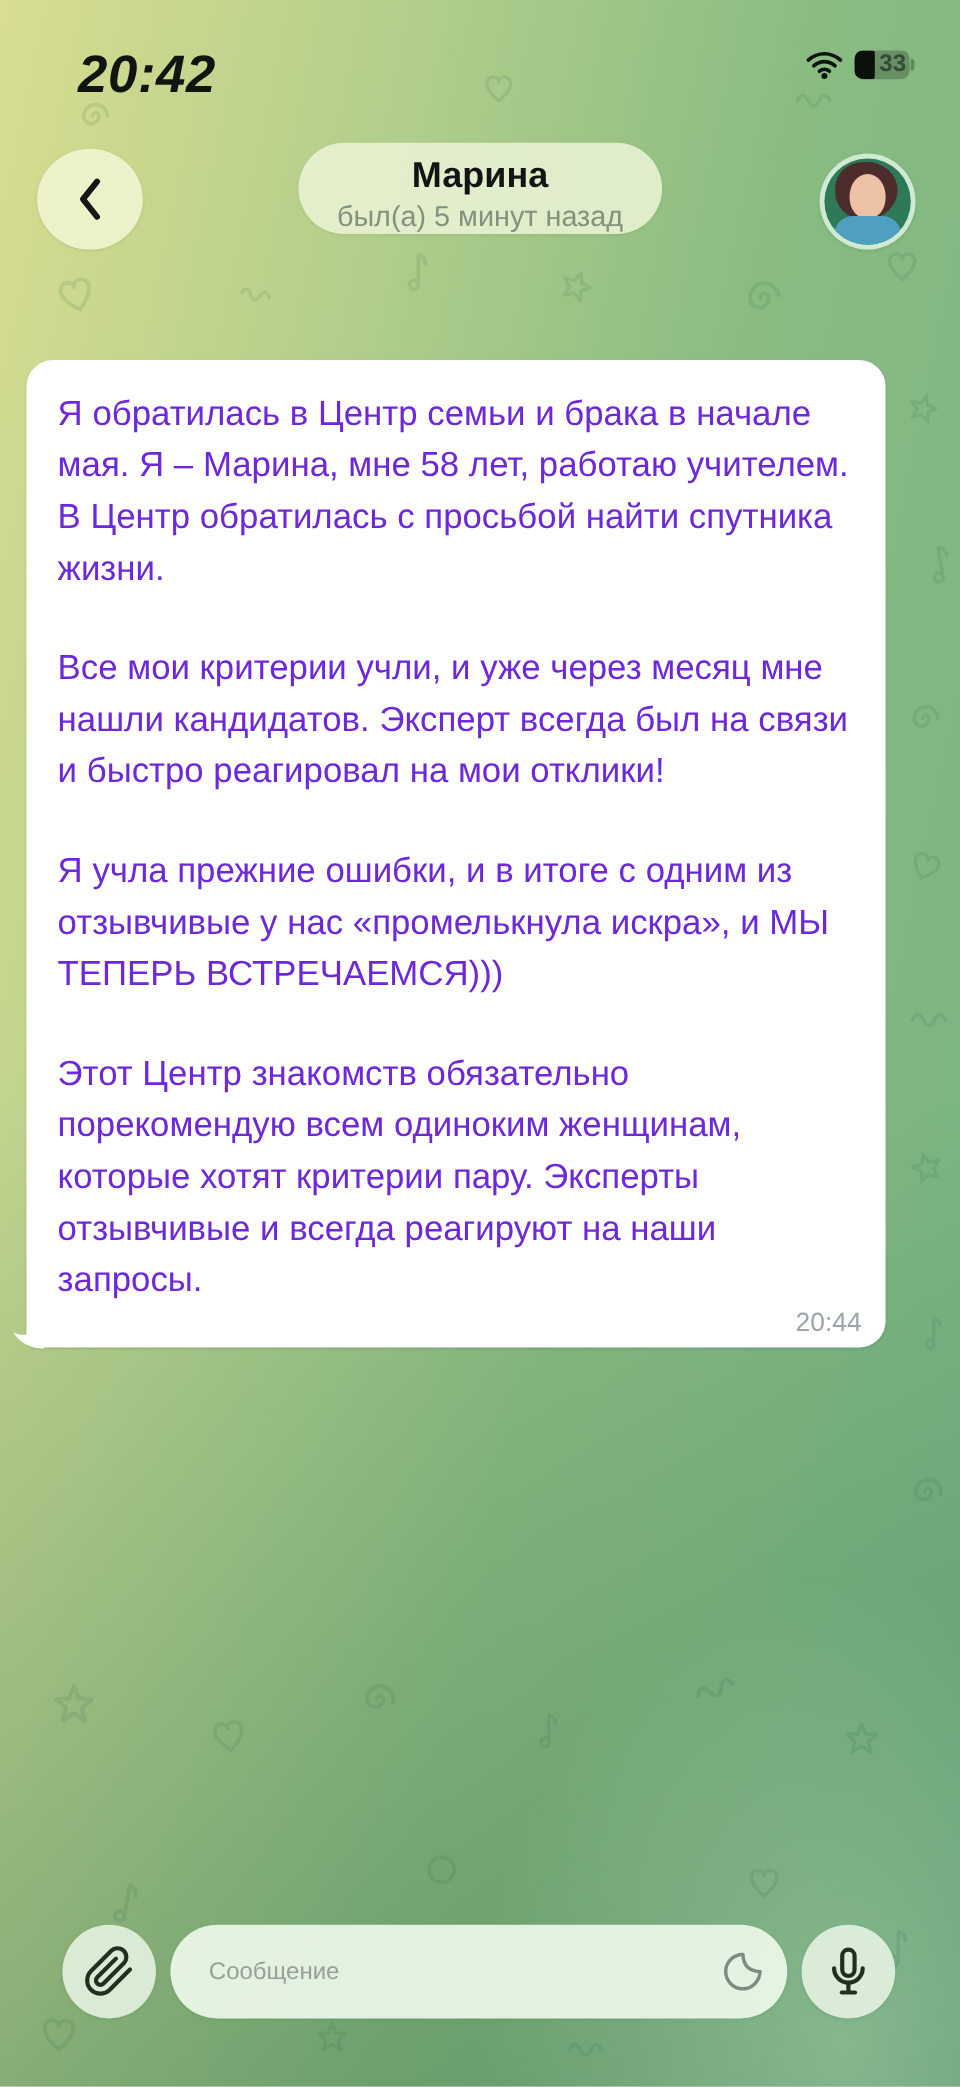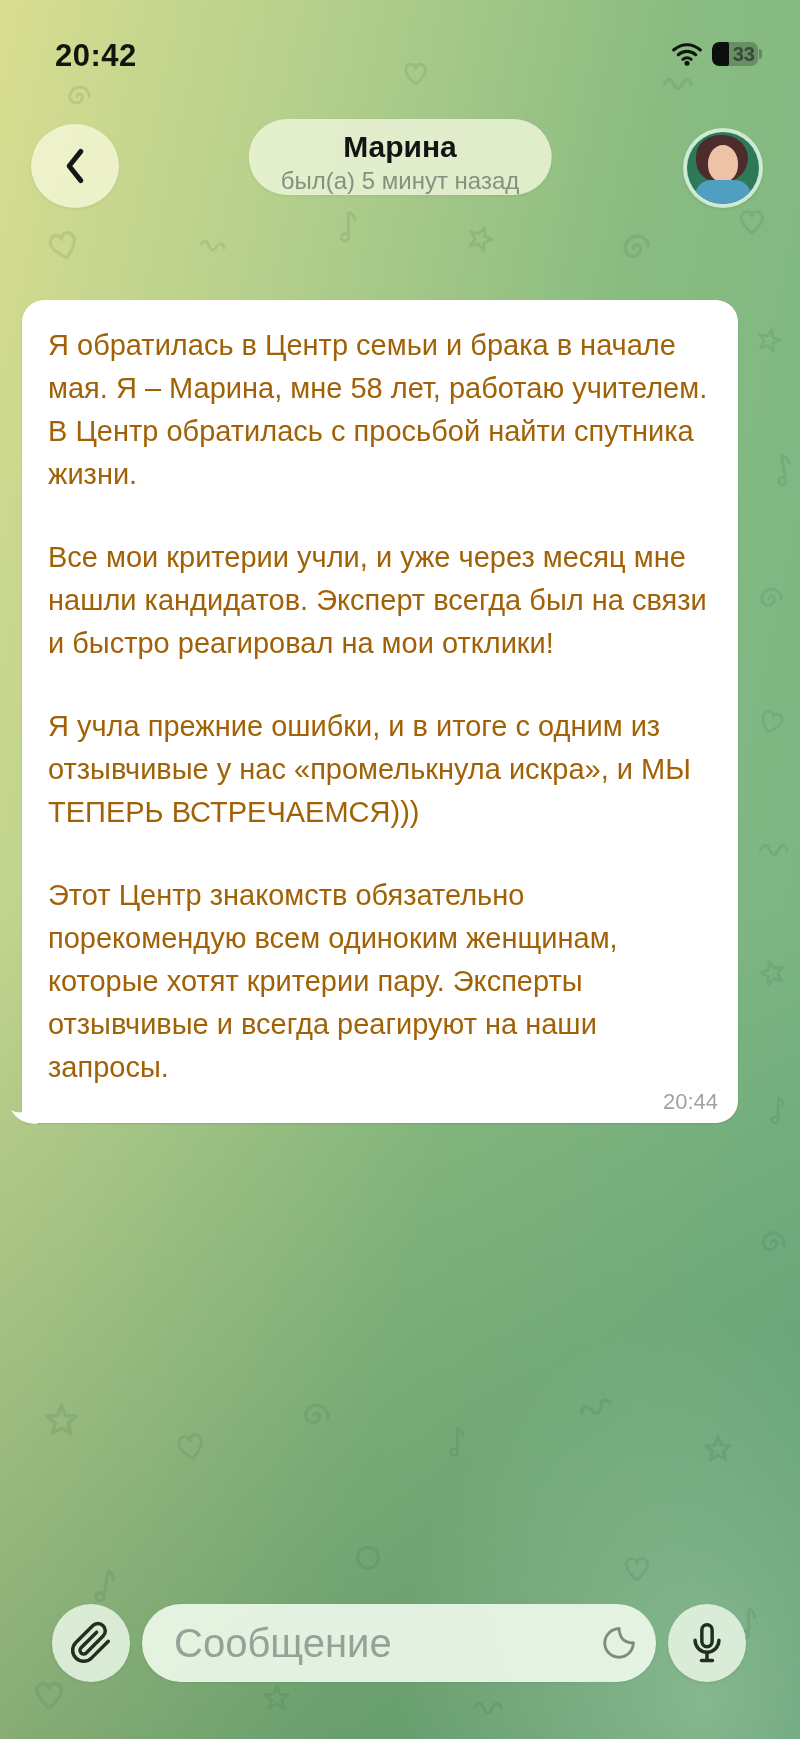--- a/index.html
+++ b/index.html
@@ -12,22 +12,22 @@
       radial-gradient(55% 32% at 88% 98%, rgba(196,228,190,0.38), rgba(196,228,190,0) 70%),
       linear-gradient(180deg, rgba(10,70,50,0) 52%, rgba(10,70,50,0.24) 100%),
       linear-gradient(102deg, #d8dd90 0%, #b4cf8c 28%, #8abc81 58%, #74b284 100%);
   }
 
   .doodles { position:absolute; inset:0; width:800px; height:1739px; }
 
   
   .status-bar { position:absolute; top:36px; left:0; right:0; height:44px; }
   .status-time {
-    position:absolute; left:55px; top:2px;
-    font-size:31px; font-weight:700; color:#101510; letter-spacing:0.5px;
+    position:absolute; left:65px; top:2px;
+    font-size:44px; font-weight:700; color:#101510; letter-spacing:0.5px;font-style:italic;
   }
   .status-icons { position:absolute; right:38px; top:6px; display:flex; align-items:center; gap:9px; }
   .wifi-svg { display:block; }
   .battery { position:relative; width:50px; height:24px; }
   .battery-body {
     position:absolute; left:0; top:0; width:46px; height:24px; border-radius:7px;
     background:rgba(45,60,45,0.34); overflow:hidden;
   }
   .battery-fill { position:absolute; left:0; top:0; bottom:0; width:38%; background:#0c100c; border-radius:7px 2px 2px 7px; }
   .battery-num {
@@ -67,42 +67,42 @@
   .avatar-body { position:absolute; left:8px; bottom:-6px; width:56px; height:30px; background:#4e9fc0; border-radius:16px 16px 0 0; }
 
   
   .chat { position:absolute; top:300px; left:0; right:0; }
   .bubble {
     position:relative; margin-left:22px; width:716px;
     background:#ffffff; border-radius:22px 22px 22px 8px;
     padding:24px 24px 34px 26px;
     box-shadow:0 1px 2px rgba(20,50,35,0.14);
   }
-  .bubble p { font-size:29px; line-height:43px; color:#a16207; margin-bottom:40px; }
+  .bubble p { font-size:29px; line-height:43px; color:#6d28d9; margin-bottom:40px; }
   .bubble p:last-of-type { margin-bottom:0; }
   .msg-time { position:absolute; right:20px; bottom:8px; font-size:22px; color:#9da5a8; }
   .bubble-tail { position:absolute; left:-11px; bottom:-1px; }
 
   
   .composer { position:absolute; left:0; right:0; top:1604px; height:82px; }
   .round-btn {
     position:absolute; top:0; width:78px; height:78px; border:none; border-radius:50%;
     background:rgba(230,244,226,0.88); display:flex; align-items:center; justify-content:center;
     cursor:pointer; box-shadow:0 1px 3px rgba(30,60,40,0.10);
   }
   .attach-btn { left:52px; }
   .mic-btn { left:668px; }
   .input-pill {
     position:absolute; left:142px; top:0; width:514px; height:78px; border-radius:39px;
     background:rgba(240,249,236,0.90); box-shadow:0 1px 3px rgba(30,60,40,0.08);
     display:flex; align-items:center;
   }
   .msg-input {
     flex:1; height:100%; border:none; outline:none; background:transparent;
-    padding:0 70px 0 32px; font-size:40px; color:#2b332c;
+    padding:0 70px 0 32px; font-size:20px; color:#2b332c;
     font-family:"Liberation Sans","DejaVu Sans",sans-serif;
   }
   .msg-input::placeholder { color:#96a198; opacity:1; }
   .sticker-btn { position:absolute; right:18px; top:50%; transform:translateY(-50%); display:block; cursor:pointer; }
 </style>
 </head>
 <body>
 
 <div class="phone">
 

